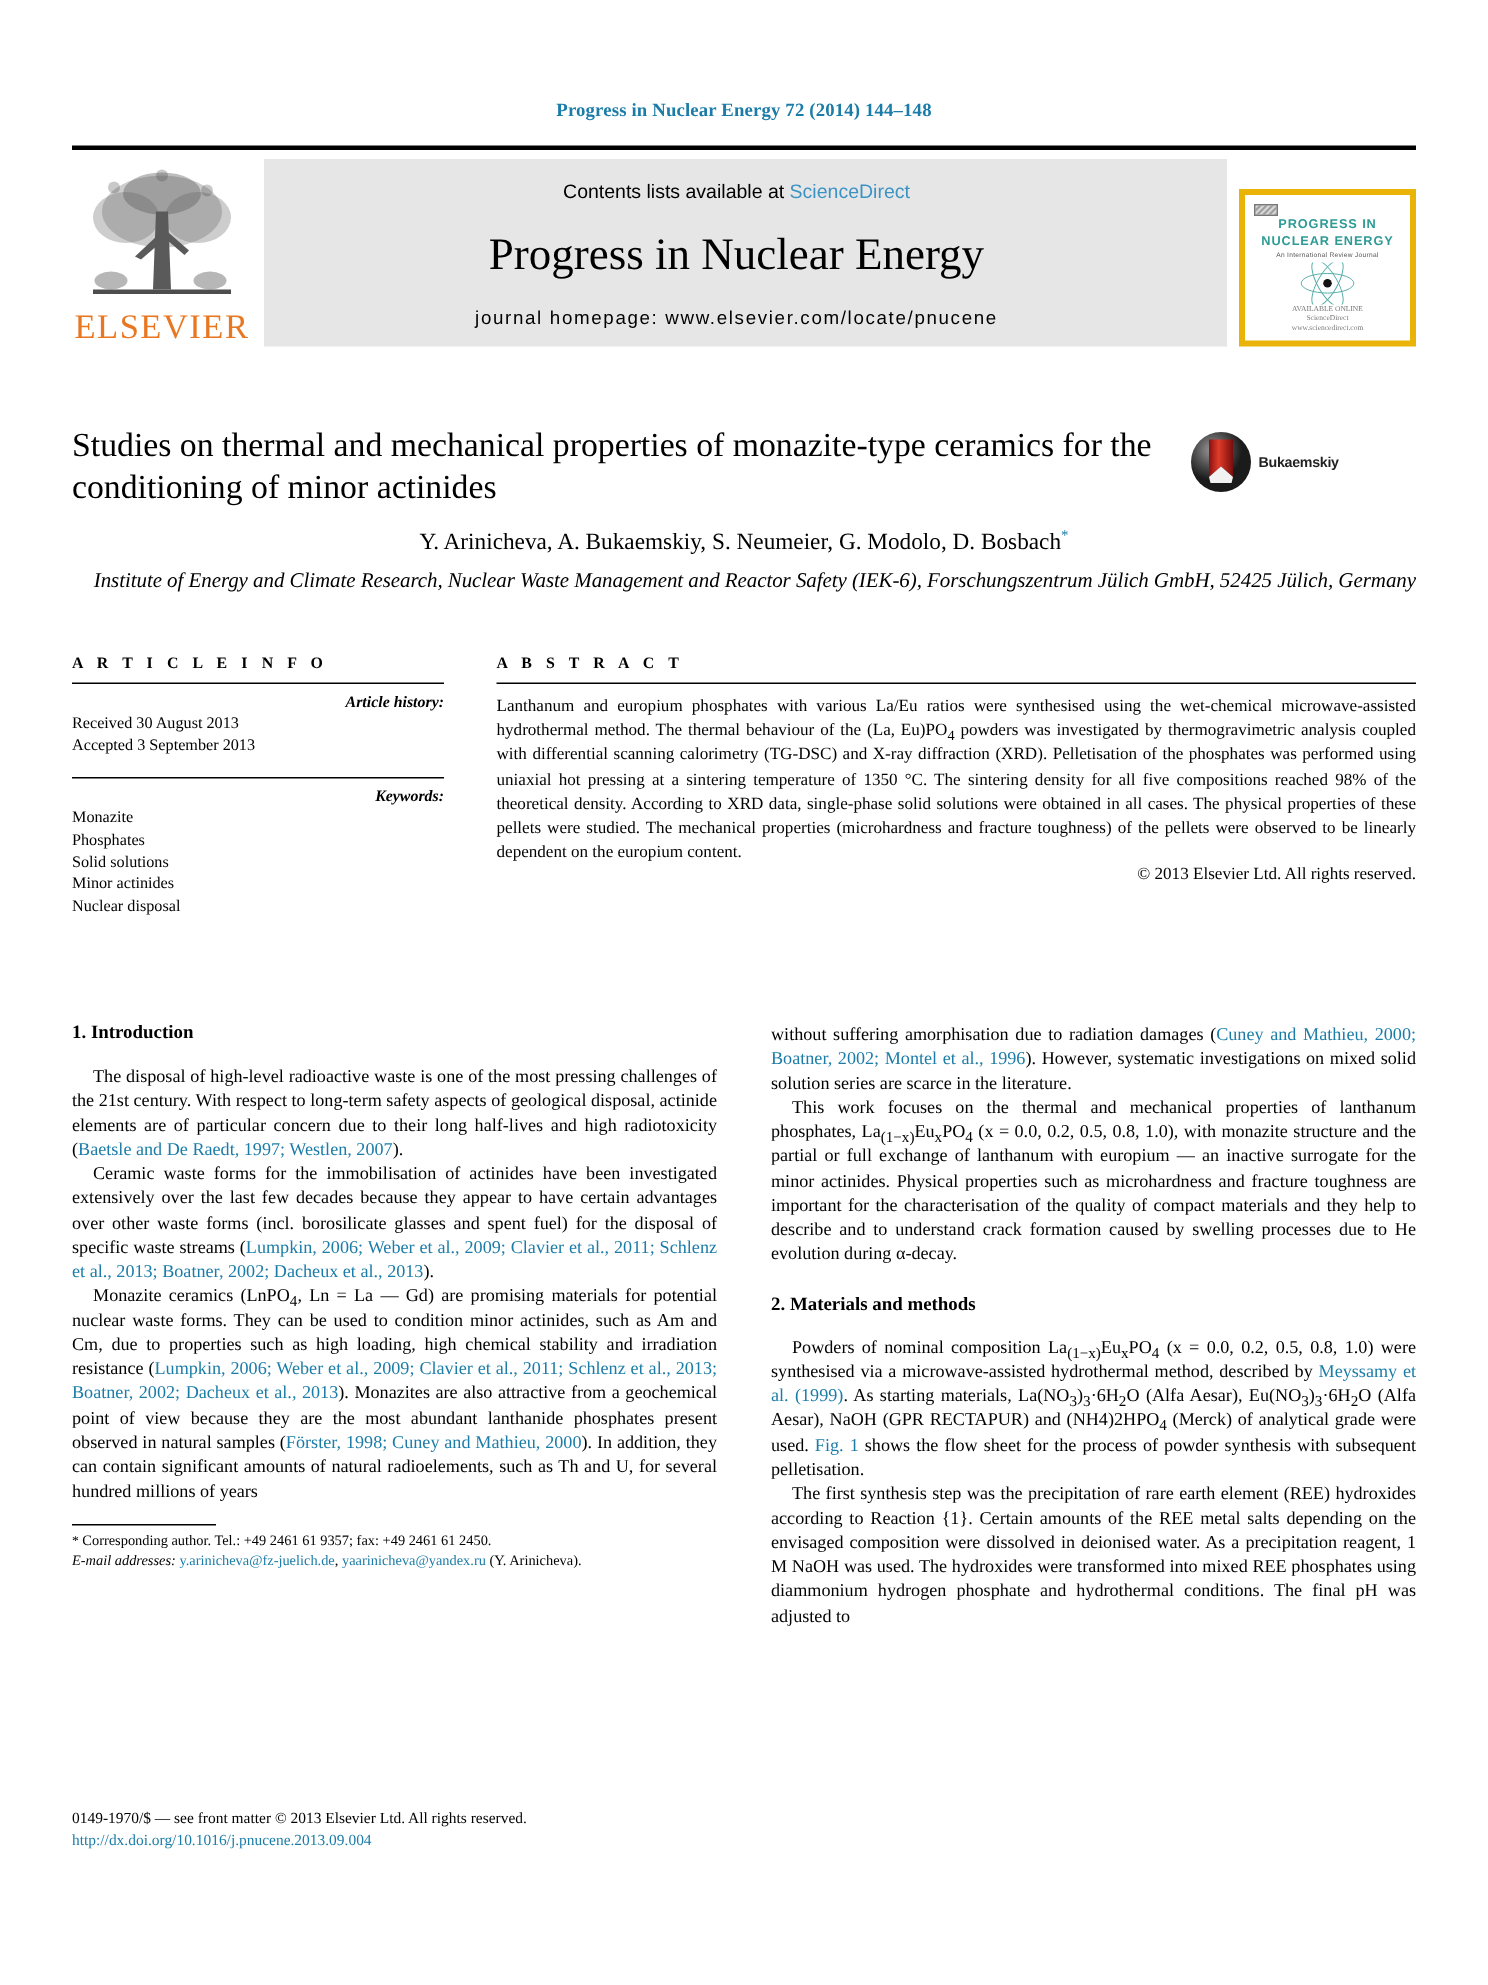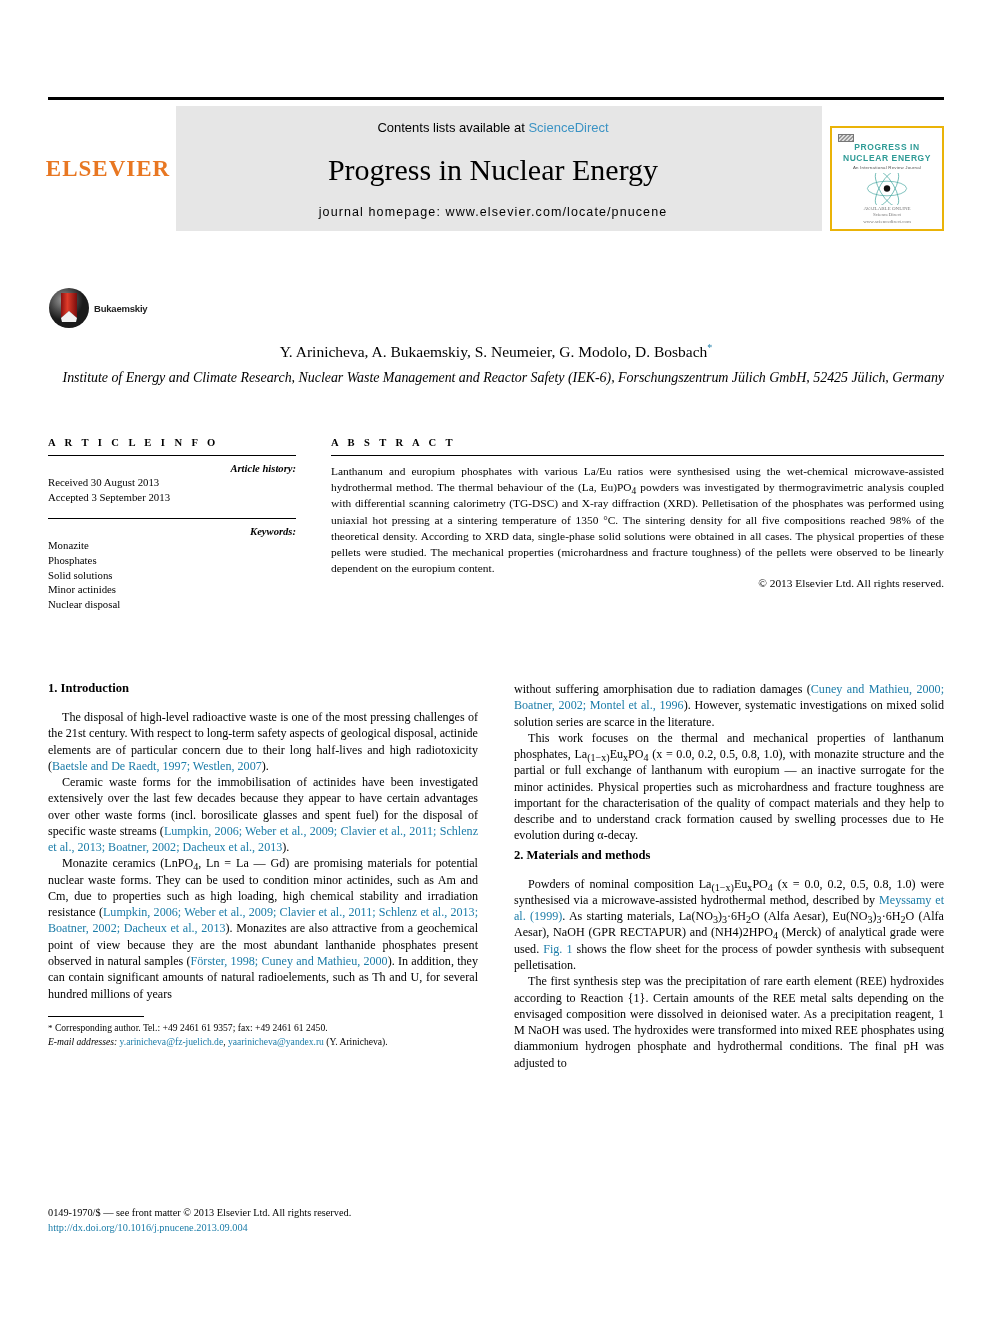--- a/index.html
+++ b/index.html
@@ -38,25 +38,24 @@
   }
   .mast-row{
     display:flex;
     align-items:stretch;
     height:125px;
   }
   .mast-left{
     width:120px;
     flex:0 0 120px;
     display:flex;
-    flex-direction:row;
+    flex-direction:column;
     align-items:center;
-    justify-content:center;
+    justify-content:flex-end;
     padding-bottom:2px;
-    font-weight:bold;
   }
   .elsevier-tree{
     width:108px;height:94px;
     display:block;
   }
   .elsevier-word{
     font-family:"Liberation Serif", serif;
     font-size:23px;
     letter-spacing:1px;
     color:#E87722;
@@ -89,21 +88,21 @@
   }
   .homepage{
     font-family:"Liberation Sans", sans-serif;
     font-size:12.5px;
     letter-spacing:1.1px;
     color:#000;
   }
   .mast-right{
     width:110px;
     flex:0 0 110px;
-    border:2px solid #eab308;
+    border:4px solid #eab308;
     background:#fff;
     position:relative;
     overflow:hidden;
     margin-top:20px;
   }
   .cover-inner{
     position:absolute;inset:4px;
     display:flex;flex-direction:column;align-items:center;
   }
   .cover-badge{
@@ -211,21 +210,21 @@
   .body-cols{
     position:absolute;top:681px;left:48px;width:896px;height:600px;
     display:flex;
   }
   .bcol{width:430px;flex:0 0 430px;position:relative;}
   .bgap{width:36px;flex:0 0 36px;}
   h2.sechead{
     font-family:"Liberation Serif", serif;
     font-size:12.6px;font-weight:bold;margin:0 0 13px 0;
   }
-  h2.sechead.spaced{margin-top:4px;}
+  h2.sechead.spaced{margin-top:18px;}
   p.para{
     font-family:"Liberation Serif", serif;
     font-size:12.1px;
     line-height:1.345;
     text-align:justify;
     margin:0;
     text-indent:14px;
     hyphens:auto;
   }
   .ref{color:#1b7ca8;}
@@ -251,20 +250,21 @@
     font-family:"Liberation Serif", serif;
     font-size:10.3px;color:#1b7ca8;line-height:1.45;
   }
   sub,sup{line-height:0;}
 </style>
 </head>
 <body>
 
 <div class="page">
 
+  <div class="runninghead">Progress in Nuclear Energy 72 (2014) 144–148</div>
 
   <div class="masthead">
     <div class="mast-rule"></div>
     <div class="mast-row">
 
       <div class="mast-left">
         <svg class="elsevier-tree" viewBox="0 0 108 94">
           <g fill="#4d4d4d">
             <ellipse cx="54" cy="30" rx="40" ry="24" fill="#6f6f6f" opacity="0.35"></ellipse>
             <ellipse cx="30" cy="34" rx="22" ry="17" fill="#6f6f6f" opacity="0.35"></ellipse>
@@ -312,20 +312,21 @@
             <span>www.sciencedirect.com</span>
           </div>
         </div>
       </div>
 
     </div>
   </div>
 
   <div class="art-head">
     <div class="title-row">
+      <h1 class="art-title">Studies on thermal and mechanical properties of monazite-type ceramics for the conditioning of minor actinides</h1>
       <div class="crossmark">
         <svg class="cm-badge" viewBox="0 0 42 42">
           <defs>
             <radialGradient id="gsph" cx="35%" cy="30%">
               <stop offset="0%" stop-color="#9a9a9a"></stop>
               <stop offset="60%" stop-color="#4a4a4a"></stop>
               <stop offset="100%" stop-color="#1b1b1b"></stop>
             </radialGradient>
             <linearGradient id="gred" x1="0" y1="0" x2="1" y2="0">
               <stop offset="0%" stop-color="#8a1010"></stop>

